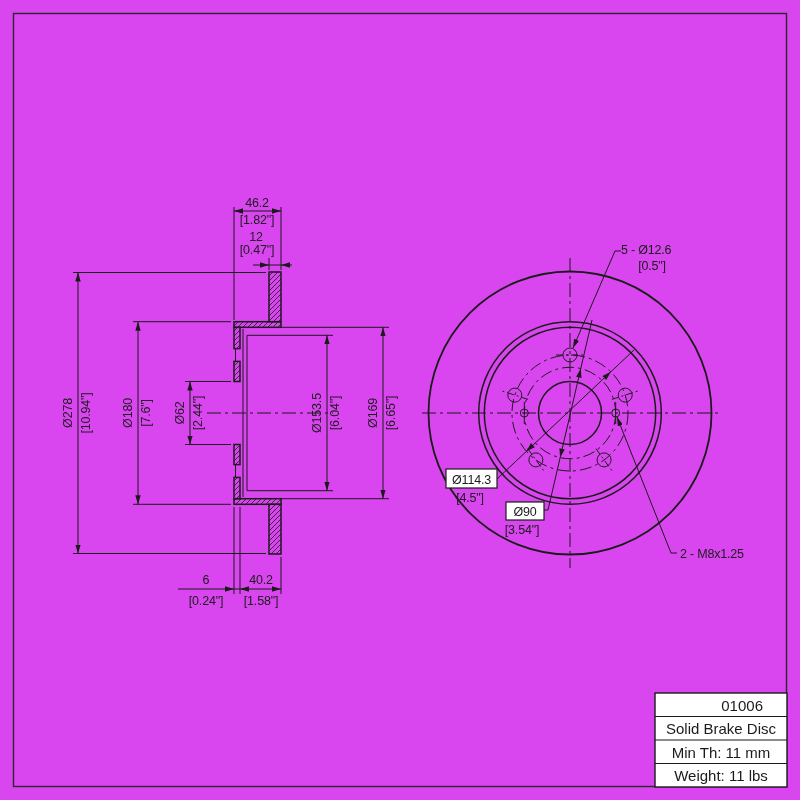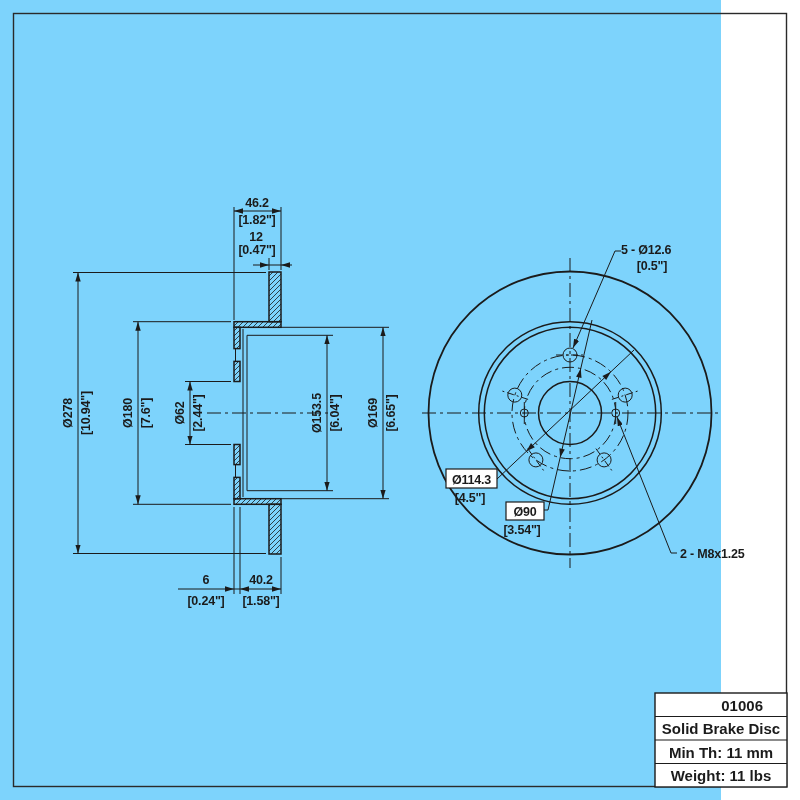--- a/index.html
+++ b/index.html
@@ -1,16 +1,16 @@
 <!DOCTYPE html>
 <html><head>
 <meta charset="utf-8">
 <style>
   html,body{margin:0;padding:0;background:#fff;}
-  .page{position:relative;width:721px;height:800px;background:#7dd3fc;font-family:"Liberation Sans",sans-serif;font-weight:bold;}
+  .page{position:relative;width:800px;height:800px;background:#d946ef;font-family:"Liberation Sans",sans-serif;}
   svg{display:block;}
   .dim{font-family:"Liberation Sans",sans-serif;font-size:12.5px;fill:#1b1b1b;letter-spacing:-0.2px;}
   .tb{font-family:"Liberation Sans",sans-serif;font-size:15px;fill:#1b1b1b;}
   .thin{stroke:#1b1b1b;stroke-width:1;fill:none;}
   .dimln{stroke:#1b1b1b;stroke-width:1;fill:none;}
   .cl{stroke:#1b1b1b;stroke-width:1;fill:none;stroke-dasharray:14 4 3 4;}
   .clc{stroke:#1b1b1b;stroke-width:1;fill:none;stroke-dasharray:12 4 3 4;}
   .tick{stroke:#1b1b1b;stroke-width:1;fill:none;stroke-dasharray:7 3 2 3;}
   .part{stroke:#1b1b1b;stroke-width:1.5;fill:url(#hatch);}
   .arr{fill:#1b1b1b;stroke:none;}

